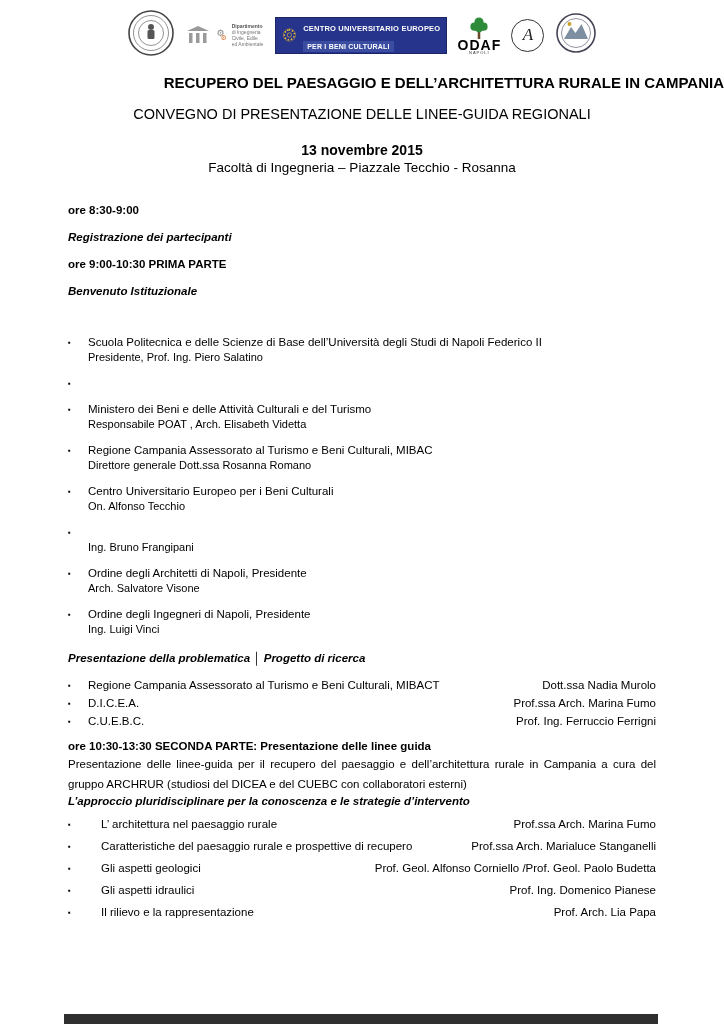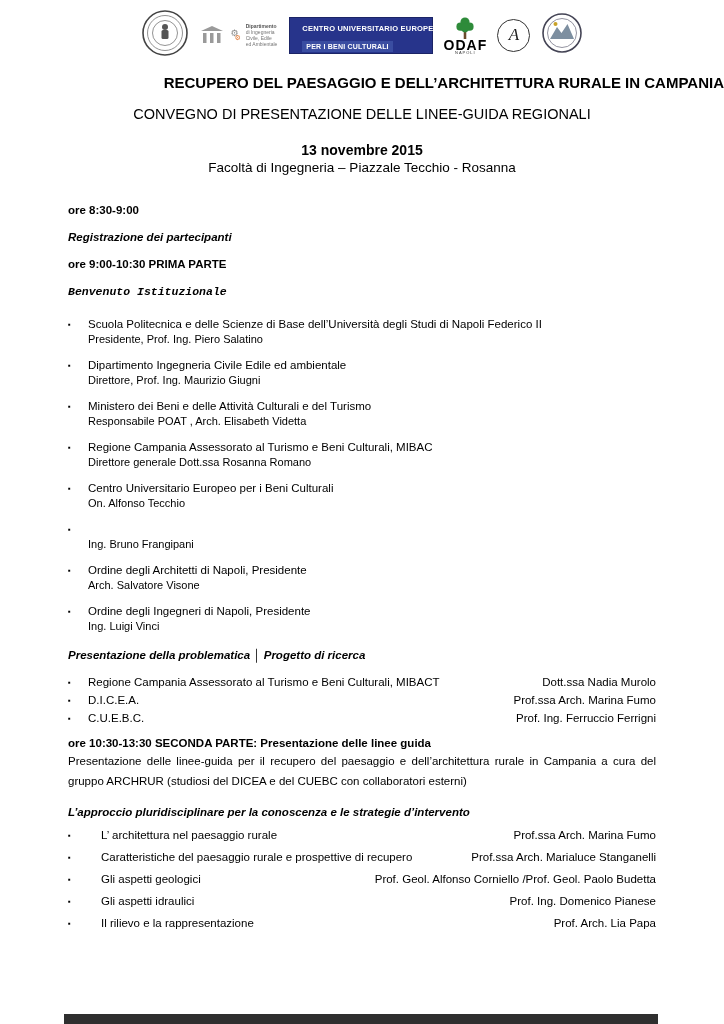--- a/index.html
+++ b/index.html
@@ -26,21 +26,21 @@
   }
   .seal { border-radius: 50%; }
   .dept { display: flex; align-items: center; gap: 3px; }
   .dept-text { font-size: 5px; line-height: 6px; color: #777; }
   .dept-text .l0 { color: #555; font-weight: bold; }
   .gears { position: relative; width: 16px; text-align: center; }
   .gear1 { font-size: 9px; color: #8a8a8a; line-height: 8px; display: block; }
   .gear2 { font-size: 7px; color: #e07b39; line-height: 6px; display: block; margin-top: -2px; margin-left: 6px; }
   .banner {
     display: flex; align-items: center; gap: 6px;
-    width: 144px; height: 37px;
+    width: 172px; height: 37px;
     background: #27348b;
     padding: 3px 6px;
     border: 1px solid #1b2466;
   }
   .banner-text { color: #fff; }
   .banner-l1 { font-size: 7.5px; font-weight: bold; letter-spacing: .2px; line-height: 10px; white-space: nowrap; }
   .banner-l2 { display: inline-block; font-size: 7px; font-weight: bold; letter-spacing: .2px; line-height: 9px; background: #3a4da1; padding: 1px 4px; margin-top: 2px; }
   .odaf { display: flex; flex-direction: column; align-items: center; width: 40px; }
   .odaf-name { font-size: 14px; font-weight: bold; letter-spacing: 1px; line-height: 10px; }
   .odaf-city { font-size: 4px; letter-spacing: 1px; color: #333; }
@@ -56,37 +56,37 @@
   .doc-title   { margin-top: 16px; text-align: right; font-size: 15px; font-weight: bold; }
   .doc-subtitle{ margin-top: 15px; text-align: center; font-size: 14.5px; }
   .doc-date    { margin-top: 20px; text-align: center; font-size: 14px; font-weight: bold; }
   .doc-venue   { margin-top: 2px;  text-align: center; font-size: 13.5px; }
 
   
   .content { padding: 0 68px; }
   .program { margin-top: 28px; font-size: 11.5px; line-height: 15px; }
   .time-line { font-weight: bold; margin-bottom: 12px; }
   .it-heading { font-weight: bold; font-style: italic; margin-bottom: 12px; }
-  .it-heading.gap-b { margin-bottom: 18px; font-family: Liberation Mono, monospace; }
+  .it-heading.gap-b { margin-bottom: 36px; }
 
   ul { list-style: none; }
   .b-item { display: flex; margin-bottom: 11px; }
   .marker { flex: 0 0 20px; font-size: 8px; line-height: 15px; color: #000; }
   .b-item .person { font-size: 11px; }
 
   .row2 { display: flex; justify-content: space-between; margin-bottom: 3px; }
   .row2 .lt { display: flex; }
   .row2 .speaker { text-align: right; white-space: nowrap; padding-left: 8px; }
   .approach .row2 { margin-bottom: 7px; }
   .approach .marker { flex: 0 0 33px; }
 
   .sect-gap { margin-top: 14px; }
   .time3 { margin-top: 10px; margin-bottom: 0; }
   .intro-par { margin-top: 0; line-height: 20px; text-align: justify; }
-  .approach-head { margin-top: 14px; margin-bottom: 8px; }
+  .approach-head { margin-bottom: 8px; }
 
   .footer-strip {
     position: absolute;
     bottom: 0; left: 64px; right: 66px;
     height: 10px;
     background: #2f2f2f;
   }
 </style>
 </head>
 <body>
@@ -182,21 +182,20 @@
       <div class="time-line">ore 9:00-10:30 PRIMA PARTE</div>
       <div class="it-heading gap-b">Benvenuto Istituzionale</div>
 
       <ul>
         <li class="b-item">
           <span class="marker">▪</span>
           <span class="txt"><span>Scuola Politecnica e delle Scienze di Base dell’Università degli Studi di Napoli Federico II</span><br><span class="person">Presidente, Prof. Ing. Piero Salatino</span></span>
         </li>
         <li class="b-item">
           <span class="marker">▪</span>
-          <span class="txt"><span>Dipartimento Ingegneria Civile Edile ed ambientale</span><br><span class="person">Direttore, Prof. Ing. Maurizio Giugni</span></span>
         </li>
         <li class="b-item">
           <span class="marker">▪</span>
           <span class="txt"><span>Ministero dei Beni e delle Attività Culturali e del Turismo</span><br><span class="person">Responsabile POAT , Arch. Elisabeth Videtta</span></span>
         </li>
         <li class="b-item">
           <span class="marker">▪</span>
           <span class="txt"><span>Regione Campania Assessorato al Turismo e Beni Culturali, MIBAC</span><br><span class="person">Direttore generale Dott.ssa Rosanna Romano</span></span>
         </li>
         <li class="b-item">

